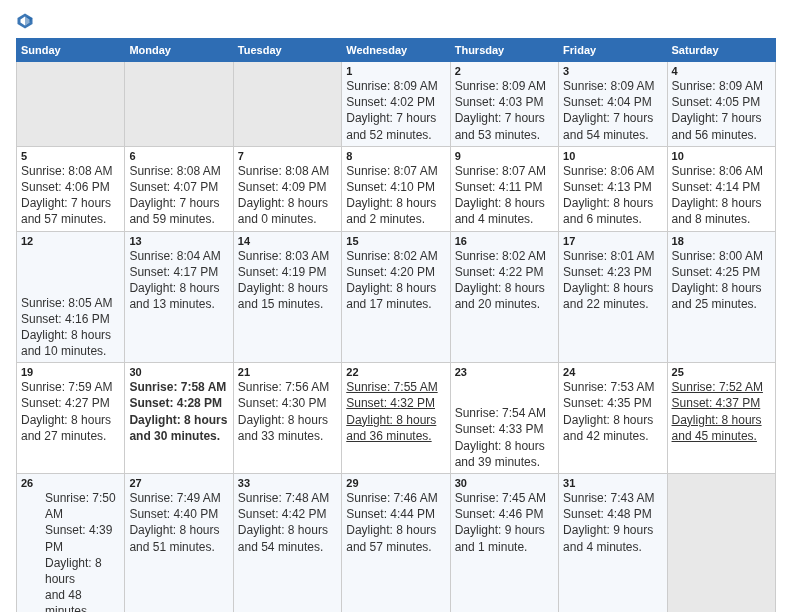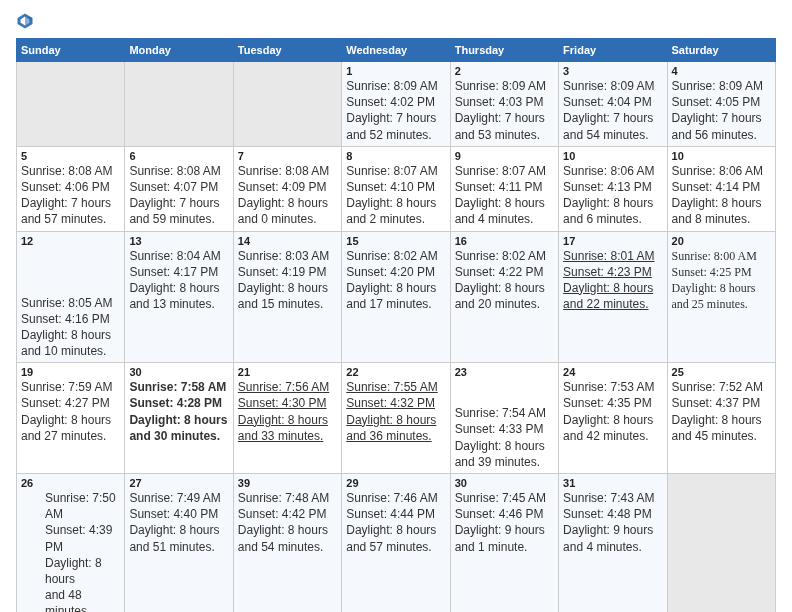--- a/index.html
+++ b/index.html
@@ -237,28 +237,28 @@
           </td>
           <td>
             <span class="day-number">16</span>
             <div class="day-info" style="white-space: pre-line;">Sunrise: 8:02 AM
 Sunset: 4:22 PM
 Daylight: 8 hours
 and 20 minutes.</div>
           </td>
           <td>
             <span class="day-number">17</span>
-            <div class="day-info" style="white-space: pre-line; text-decoration: underline;">Sunrise: 8:01 AM
+            <div class="day-info" style="white-space: pre-line;">Sunrise: 8:01 AM
 Sunset: 4:23 PM
 Daylight: 8 hours
 and 22 minutes.</div>
           </td>
           <td>
-            <span class="day-number">20</span>
-            <div class="day-info" style="white-space: pre-line; font-family: Liberation Serif, serif;">Sunrise: 8:00 AM
+            <span class="day-number">18</span>
+            <div class="day-info" style="white-space: pre-line;">Sunrise: 8:00 AM
 Sunset: 4:25 PM
 Daylight: 8 hours
 and 25 minutes.</div>
           </td>
         </tr>
         <tr>
           <td>
             <span class="day-number">19</span>
             <div class="day-info" style="white-space: pre-line;">Sunrise: 7:59 AM
 Sunset: 4:27 PM
@@ -267,21 +267,21 @@
           </td>
           <td>
             <span class="day-number">30</span>
             <div class="day-info" style="white-space: pre-line; font-weight: bold;">Sunrise: 7:58 AM
 Sunset: 4:28 PM
 Daylight: 8 hours
 and 30 minutes.</div>
           </td>
           <td>
             <span class="day-number">21</span>
-            <div class="day-info" style="white-space: pre-line; text-decoration: underline;">Sunrise: 7:56 AM
+            <div class="day-info" style="white-space: pre-line;">Sunrise: 7:56 AM
 Sunset: 4:30 PM
 Daylight: 8 hours
 and 33 minutes.</div>
           </td>
           <td>
             <span class="day-number">22</span>
             <div class="day-info" style="white-space: pre-line; text-decoration: underline;">Sunrise: 7:55 AM
 Sunset: 4:32 PM
 Daylight: 8 hours
 and 36 minutes.</div>
@@ -295,21 +295,21 @@
           </td>
           <td>
             <span class="day-number">24</span>
             <div class="day-info" style="white-space: pre-line;">Sunrise: 7:53 AM
 Sunset: 4:35 PM
 Daylight: 8 hours
 and 42 minutes.</div>
           </td>
           <td>
             <span class="day-number">25</span>
-            <div class="day-info" style="white-space: pre-line;">Sunrise: 7:52 AM
+            <div class="day-info" style="white-space: pre-line; text-decoration: underline;">Sunrise: 7:52 AM
 Sunset: 4:37 PM
 Daylight: 8 hours
 and 45 minutes.</div>
           </td>
         </tr>
         <tr>
           <td>
             <span class="day-number">26</span>
             <div class="day-info" style="white-space: pre-line; margin-left: 24px;">Sunrise: 7:50 AM
 Sunset: 4:39 PM
@@ -317,21 +317,21 @@
 and 48 minutes.</div>
           </td>
           <td>
             <span class="day-number">27</span>
             <div class="day-info" style="white-space: pre-line;">Sunrise: 7:49 AM
 Sunset: 4:40 PM
 Daylight: 8 hours
 and 51 minutes.</div>
           </td>
           <td>
-            <span class="day-number">39</span>
+            <span class="day-number">33</span>
             <div class="day-info" style="white-space: pre-line;">Sunrise: 7:48 AM
 Sunset: 4:42 PM
 Daylight: 8 hours
 and 54 minutes.</div>
           </td>
           <td>
             <span class="day-number">29</span>
             <div class="day-info" style="white-space: pre-line;">Sunrise: 7:46 AM
 Sunset: 4:44 PM
 Daylight: 8 hours

